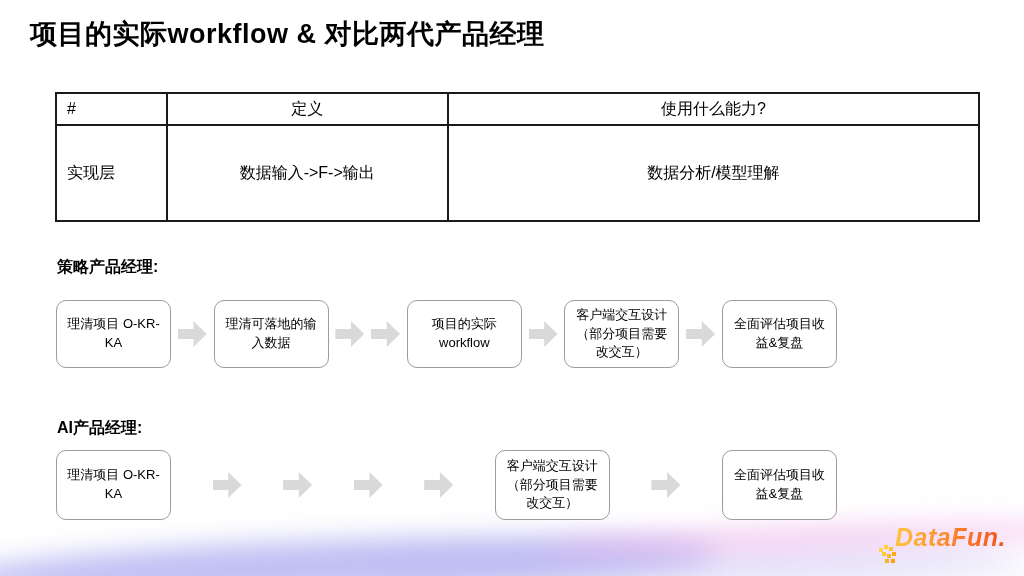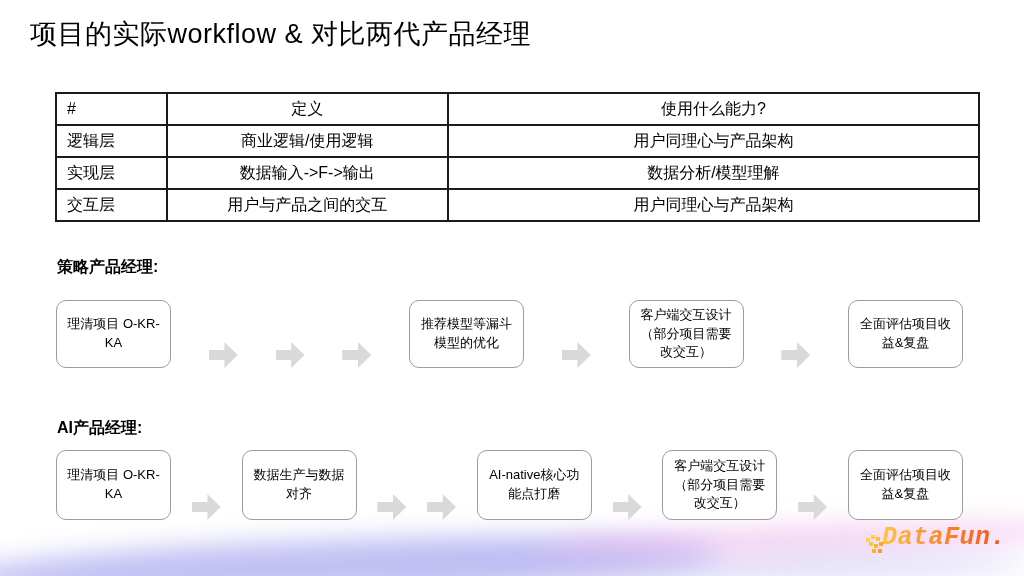--- a/index.html
+++ b/index.html
@@ -8,21 +8,21 @@
     position:relative;
     width:1024px; height:576px;
     background:#ffffff;
     overflow:hidden;
     font-family:"Liberation Sans","DejaVu Sans",sans-serif;
     color:#000;
   }
 
   .title {
     position:absolute; left:30px; top:16px;
-    font-size:27px; font-weight:400; letter-spacing:0.5px;
+    font-size:27px; font-weight:700; letter-spacing:0.5px;
     white-space:nowrap;
   }
 
   
   table.cmp {
     position:absolute; left:55px; top:92px;
     width:925px; height:130px;
     border-collapse:collapse; table-layout:fixed;
     font-size:16px;
   }
@@ -41,22 +41,22 @@
 
   
   .flow-label {
     position:absolute; left:57px;
     font-size:16px; font-weight:700; white-space:nowrap;text-align:center;
   }
   .flow-label.row1 { top:257px; }
   .flow-label.row2 { top:406px;margin-top:12px; }
 
   .flow-row {
-    position:absolute; left:56px; width:907px;
-    display:flex; align-items:flex-end; justify-content:space-between;
+    position:absolute; left:56px; width:781px;
+    display:flex; align-items:center; justify-content:space-between;
   }
   .flow-row.row1 { top:300px; height:68px; }
   .flow-row.row2 { top:450px; height:70px; }
 
   .step-box {
     flex:0 0 115px;
     height:100%;
     border:1.5px solid #9c9c9c;
     border-radius:10px;
     background:#fff;
@@ -83,21 +83,21 @@
     background:#b9b4f0; filter:blur(15px); opacity:.38; transform:rotate(-1deg);
   }
   .wave.pink {
     left:540px; bottom:24px; width:560px; height:28px;
     background:#f2b9ec; filter:blur(12px); opacity:.55; transform:rotate(-2deg);
   }
 
   
   .logo {
     position:absolute; right:18px; bottom:24px;
-    display:flex; align-items:center;font-family:Liberation Mono, monospace;
+    display:flex; align-items:flex-end;
   }
   .logo-dots {
     position:relative; width:4px; height:4px; margin:4px 12px 0 0;
     background:#ffd24a;
     box-shadow:
       5px -3px 0 0 #ffcf3f,
       10px -1px 0 0 #ffc431,
       3px 4px 0 0 #ffc937,
       8px 6px 0 0 #ffb426,
       13px 4px 0 0 #ffa81d,
@@ -124,58 +124,47 @@
 <table class="cmp">
   <thead>
     <tr>
       <th class="c1">#</th>
       <th class="c2">定义</th>
       <th class="c3">使用什么能力?</th>
     </tr>
   </thead>
   <tbody>
     <tr>
-      <td class="c1">逻辑层</td>
-      <td class="c2">商业逻辑/使用逻辑</td>
-      <td class="c3">用户同理心与产品架构</td>
-    </tr>
-    <tr>
       <td class="c1">实现层</td>
       <td class="c2">数据输入-&gt;F-&gt;输出</td>
       <td class="c3">数据分析/模型理解</td>
-    </tr>
-    <tr>
-      <td class="c1">交互层</td>
-      <td class="c2">用户与产品之间的交互</td>
-      <td class="c3">用户同理心与产品架构</td>
     </tr>
   </tbody>
 </table>
 
 <div class="flow-label row1">策略产品经理:</div>
 <div class="flow-row row1">
   <div class="step-box">理清项目 O-KR-KA</div>
   <div class="flow-arrow"></div>
+  <div class="step-box">理清可落地的输入数据</div>
   <div class="flow-arrow"></div>
   <div class="flow-arrow"></div>
-  <div class="step-box">推荐模型等漏斗模型的优化</div>
+  <div class="step-box">项目的实际workflow</div>
   <div class="flow-arrow"></div>
   <div class="step-box">客户端交互设计（部分项目需要改交互）</div>
   <div class="flow-arrow"></div>
   <div class="step-box">全面评估项目收益&amp;复盘</div>
 </div>
 
 <div class="flow-label row2">AI产品经理:</div>
 <div class="flow-row row2">
   <div class="step-box">理清项目 O-KR-KA</div>
   <div class="flow-arrow"></div>
-  <div class="step-box">数据生产与数据对齐</div>
   <div class="flow-arrow"></div>
   <div class="flow-arrow"></div>
-  <div class="step-box">AI-native核心功能点打磨</div>
   <div class="flow-arrow"></div>
   <div class="step-box">客户端交互设计（部分项目需要改交互）</div>
   <div class="flow-arrow"></div>
   <div class="step-box">全面评估项目收益&amp;复盘</div>
 </div>
 
 <div class="logo">
   <span class="logo-dots"></span>
   <span class="logo-text">DataFun.</span>
 </div>

